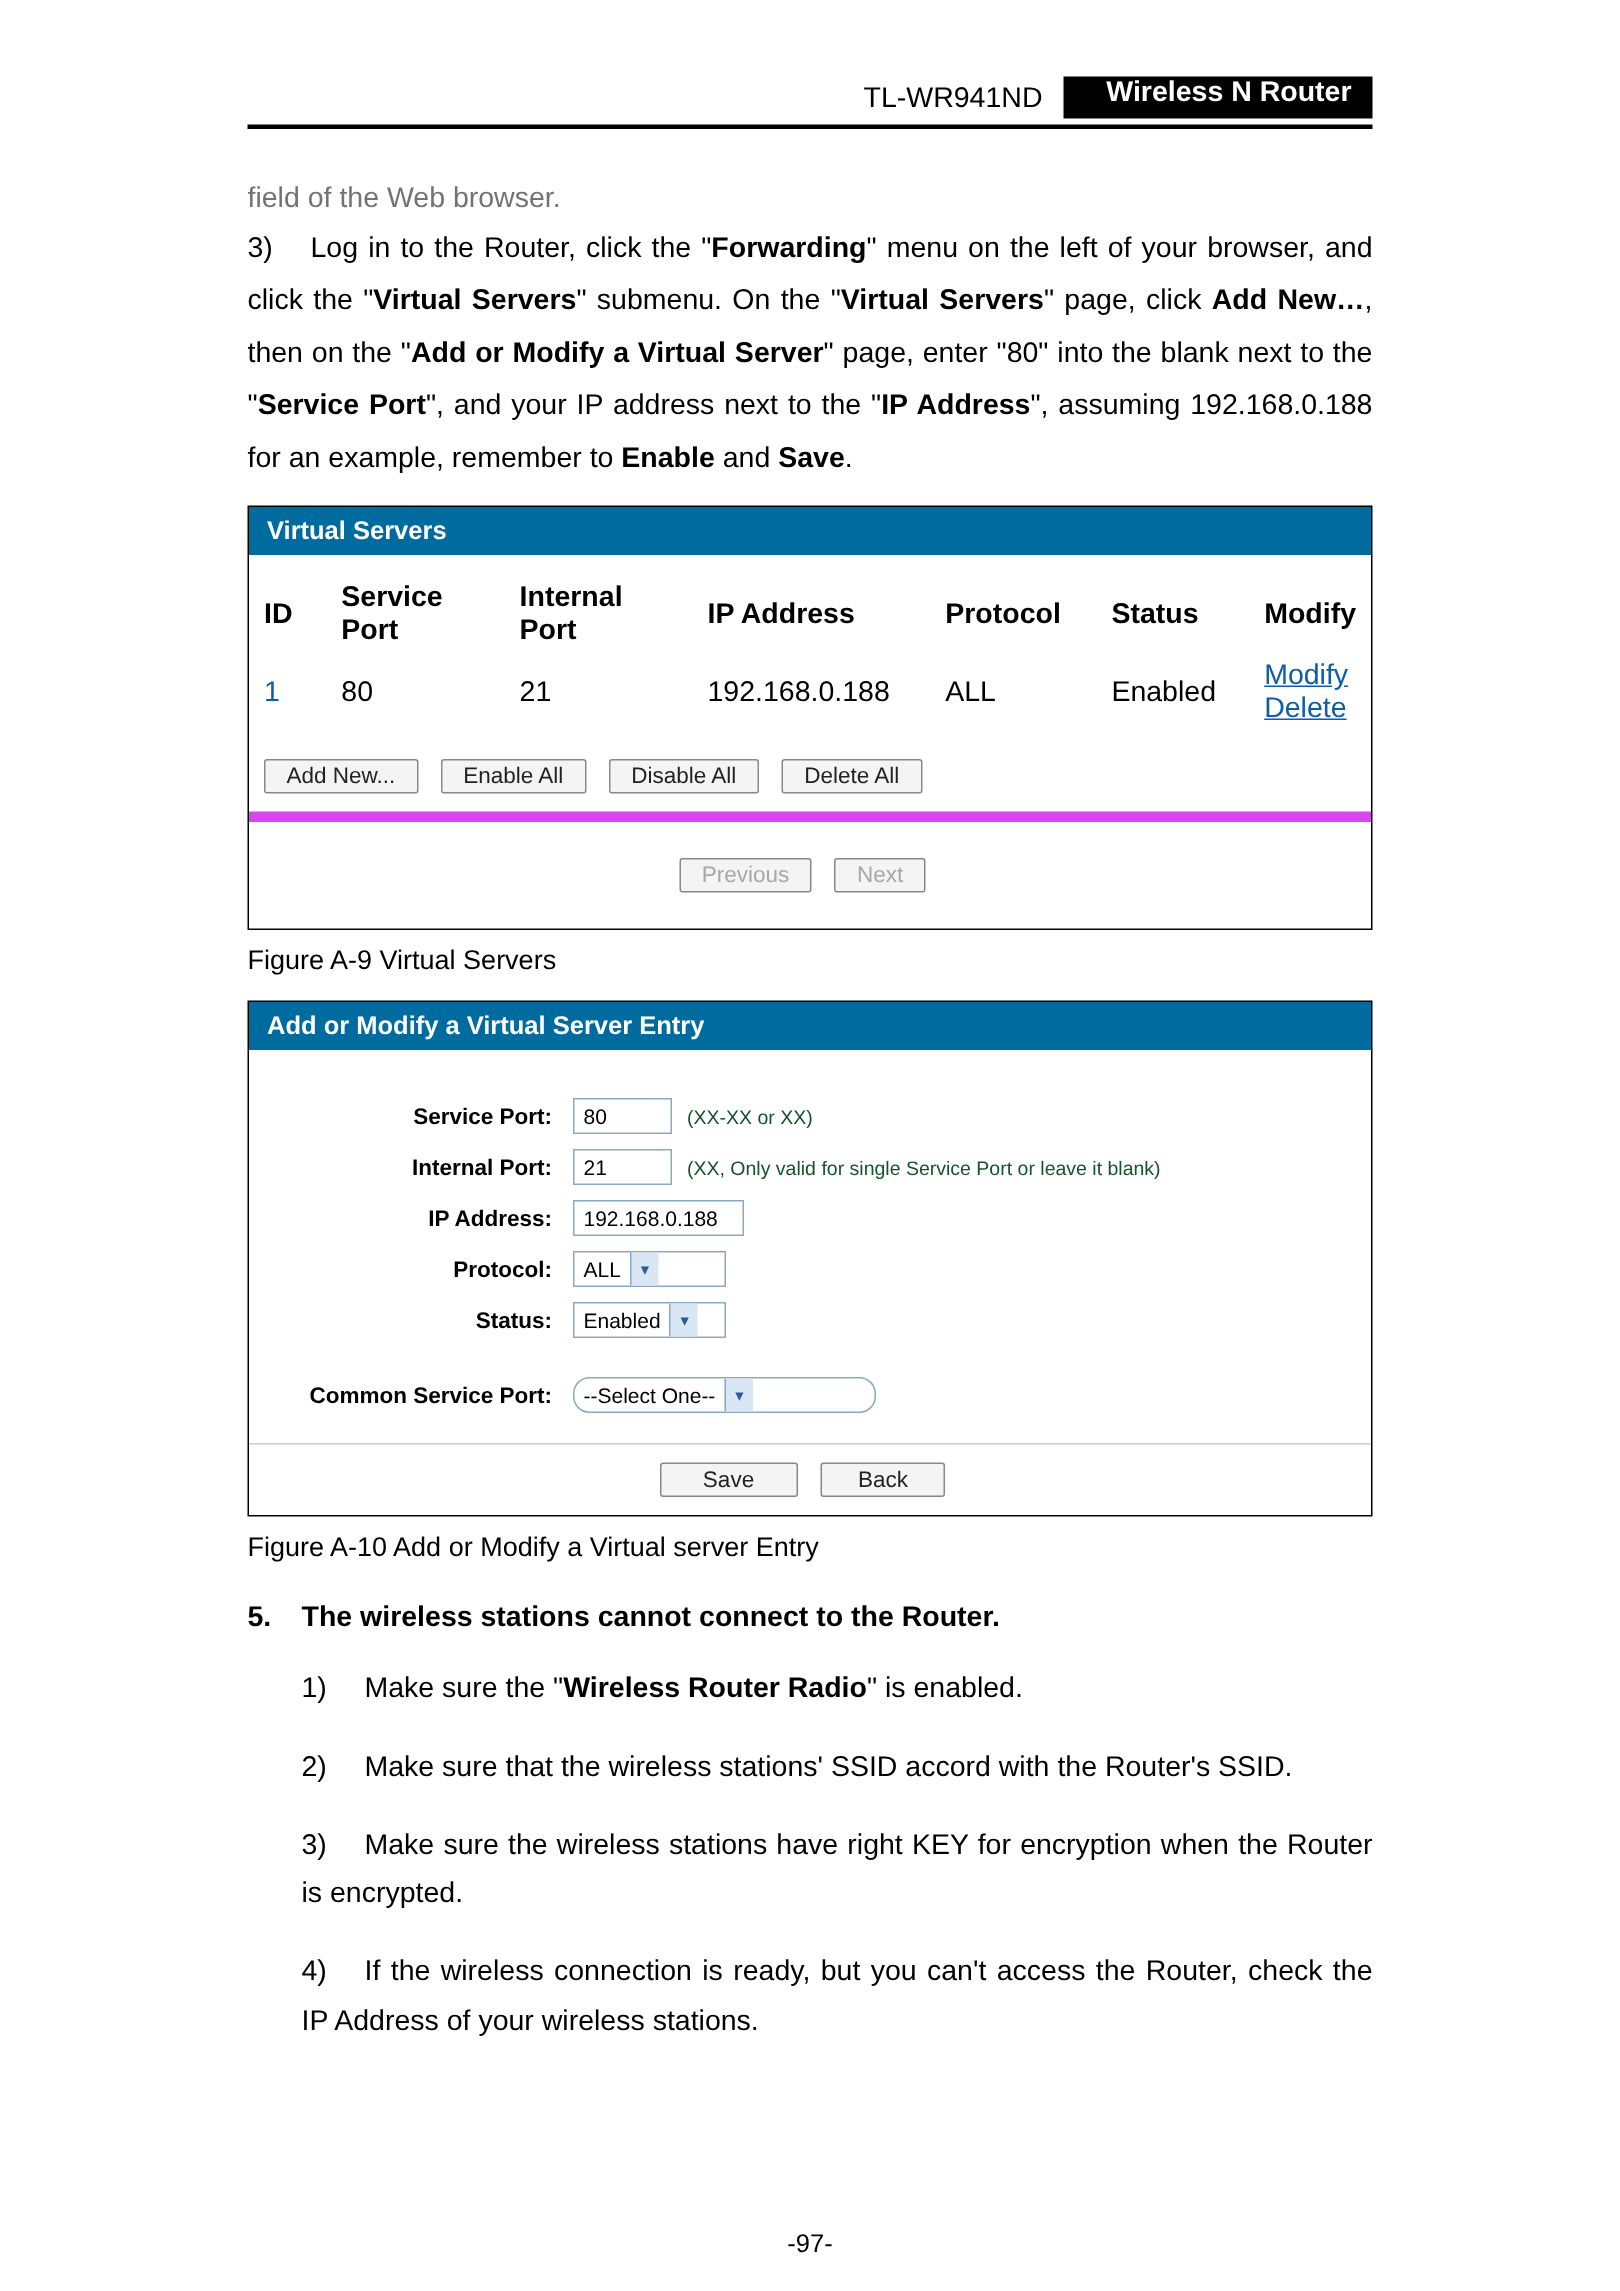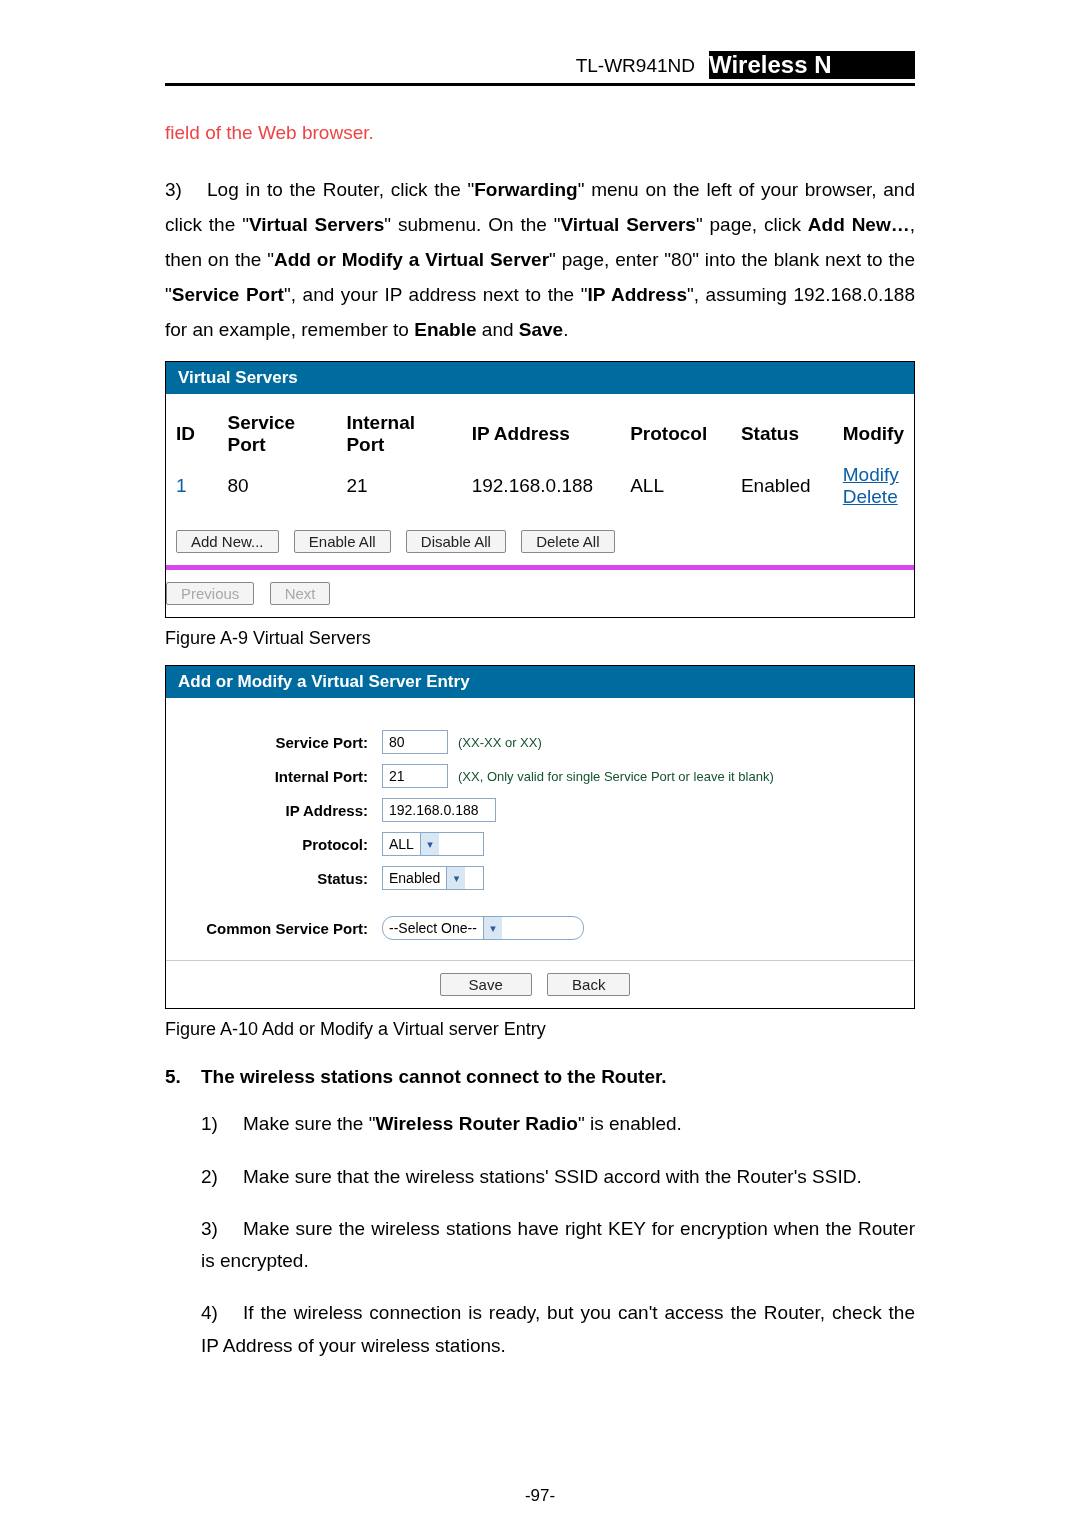--- a/index.html
+++ b/index.html
@@ -2,40 +2,40 @@
 <html><head>
 <meta charset="utf-8">
 <style>
   html,body{margin:0;padding:0;background:#fff;}
   .page{width:1080px;height:1527px;position:relative;font-family:Arial,Helvetica,sans-serif;color:#000;font-size:19px;}
   .inner{position:absolute;left:165px;top:55px;width:750px;}
   
   .hdr{position:relative;height:36px;}
   .model{position:absolute;right:220px;top:0;font-size:19px;}
   .prod-box{position:absolute;right:0;top:-4px;width:206px;height:28px;background:#000;}
-  .prod{position:absolute;right:14px;top:0;color:#fff;font-weight:bold;font-size:24px;}
+  .prod{position:absolute;right:14px;top:0;color:#fff;font-weight:bold;font-size:19px;}
   .rule{position:absolute;left:0;top:28px;width:750px;height:3px;background:#000;}
   
-  .blue{color:#ef4444;}
+  .blue{color:#737373;}
   .body1{margin-top:28px;font-size:19px;line-height:1.5;}
-  .step3{margin-top:24px;font-size:19px;line-height:1.85;text-align:justify;}
+  .step3{font-size:19px;line-height:1.85;text-align:justify;}
   .num{display:inline-block;width:42px;}
   
   .fig{margin-top:14px;border:1px solid #000;}
   .vs-head{background:#006b9f;color:#fff;font-weight:bold;font-size:17px;padding:6px 12px;}
   .vs-spacer{height:14px;background:#fff;}
   .vs-table{width:100%;border-collapse:collapse;font-size:19px;}
   .vs-table th{font-weight:bold;text-align:left;padding:4px 10px;}
   .vs-table td{padding:4px 10px;}
   .vs-id{color:#0b5ea8;}
   .vs-link{color:#0b5ea8;text-decoration:underline;}
   .btnrow{padding:18px 10px 12px 10px;}
   .btn{display:inline-block;border:1px solid #888;background:#f4f4f4;font-size:15px;padding:2px 14px;margin-right:10px;border-radius:2px;color:#222;}
   .btn.disabled{color:#a8a8a8;}
-  .navrow{border-top:5px solid #d946ef;padding:12px 0;text-align:left;}
+  .navrow{border-top:7px solid #d946ef;padding:24px 0;text-align:center;}
   .figcap{text-align:left;font-size:18px;margin-top:10px;}
   
   .am-head{background:#006b9f;color:#fff;font-weight:bold;font-size:17px;padding:6px 12px;}
   .form-area{padding:18px 12px 10px 12px;font-size:15px;}
   .frow{display:flex;align-items:center;margin-bottom:10px;}
   .flabel{width:190px;text-align:right;font-weight:bold;padding-right:14px;font-size:15px;}
   .finput{border:1px solid #8aa9c7;background:#fff;height:22px;padding:0 6px;font-size:14px;display:inline-flex;align-items:center;}
   .w60{width:52px;}
   .w120{width:100px;}
   .hint{font-size:13px;color:#14532d;margin-left:10px;}

